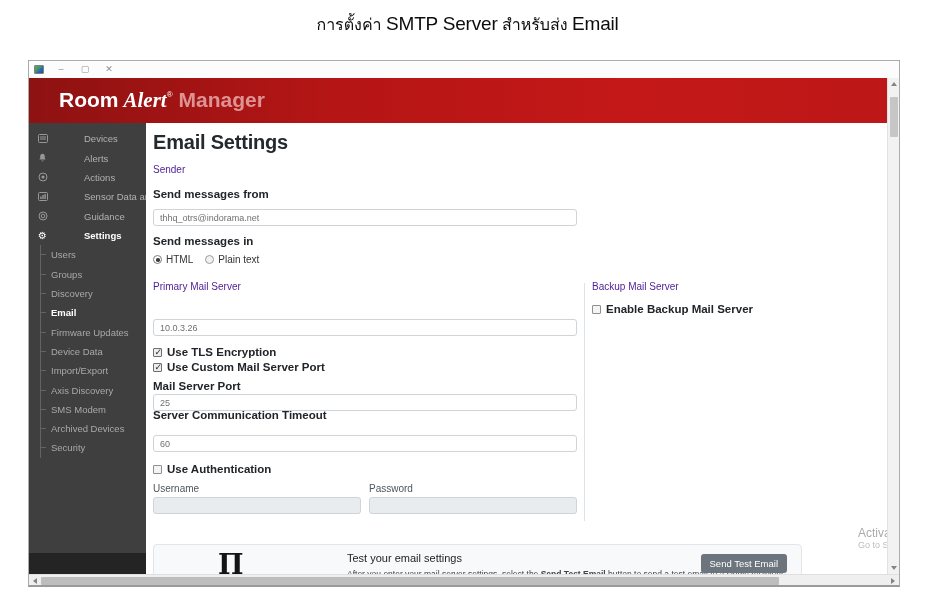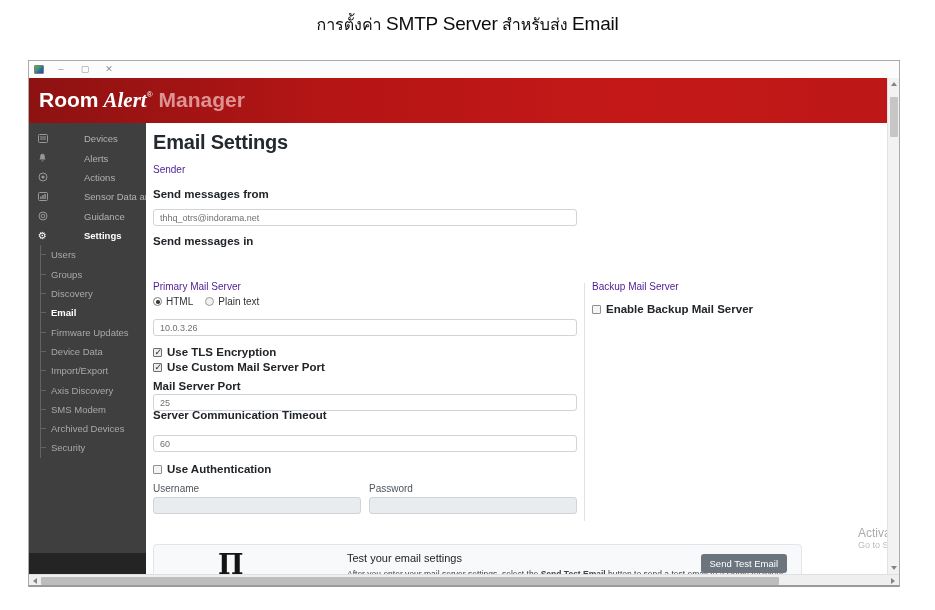--- a/index.html
+++ b/index.html
@@ -12,21 +12,21 @@
 
   
   .titlebar { position:absolute; left:0; top:0; width:100%; height:17px; background:#fcfcfc; display:flex; align-items:center; padding-left:5px; }
   .rdp-icon { width:10px; height:9px; border-radius:1px; background:linear-gradient(135deg,#5fae57 0%,#3f8f6e 45%,#2e66b8 60%,#24509c 100%); border:1px solid #7f7f7f; margin-right:5px; flex:0 0 auto; }
   .titlebar-text { font-size:8.5px; color:#8a8a8a; flex:1 1 auto; white-space:nowrap; overflow:hidden; }
   .win-controls { display:flex; margin-right:6px; }
   .win-btn { width:24px; text-align:center; font-size:9px; color:#8f8f8f; cursor:default; line-height:15px; }
 
   
   .appheader { position:absolute; left:0; top:17px; width:860px; height:45px; background:linear-gradient(90deg,#8e1212 0%,#b51515 35%,#c41818 70%,#bd1717 100%); display:flex; align-items:center; padding-left:10px; overflow:hidden; }
-  .brand { white-space:nowrap; }
+  .brand { white-space:nowrap;margin-left:20px; }
   .brand .room { color:#fff; font-weight:bold; font-size:21px; }
   .brand .alert { color:#fff; font-weight:bold; font-style:italic; font-size:21px; font-family:"Liberation Serif","DejaVu Serif",serif; margin-left:5px; }
   .brand .reg { color:#fff; font-size:8px; vertical-align:top; line-height:14px; }
   .brand .manager { color:#de9393; font-weight:bold; font-size:21px; margin-left:6px; }
 
   
   .body { position:absolute; left:0; top:62px; right:0; bottom:11px; background:#fff; overflow:hidden; }
 
   
   .sidebar { position:absolute; left:0; top:0; width:117px; height:100%; background:#3f3f3f; padding-top:6px; overflow:hidden; }
@@ -217,21 +217,21 @@
     </div>
 
     <div class="content">
       <div class="h1">Email Settings</div>
 
       <div class="h2" style="left:7px; top:41px;">Sender</div>
       <div class="lbl" style="left:7px; top:65px;">Send messages from</div>
       <input class="tbox" style="left: 7px; top: 86px;" value="thhq_otrs@indorama.net">
 
       <div class="lbl" style="left:7px; top:112px;">Send messages in</div>
-      <div class="radio-row" style="left:7px; top:131px;margin-top:42px;">
+      <div class="radio-row" style="left:7px; top:131px;">
         <span class="radio-opt">
           <span class="rb sel"></span>
           <span class="txt">HTML</span>
         </span>
         <span class="radio-opt">
           <span class="rb unsel"></span>
           <span class="txt">Plain text</span>
         </span>
       </div>
 

